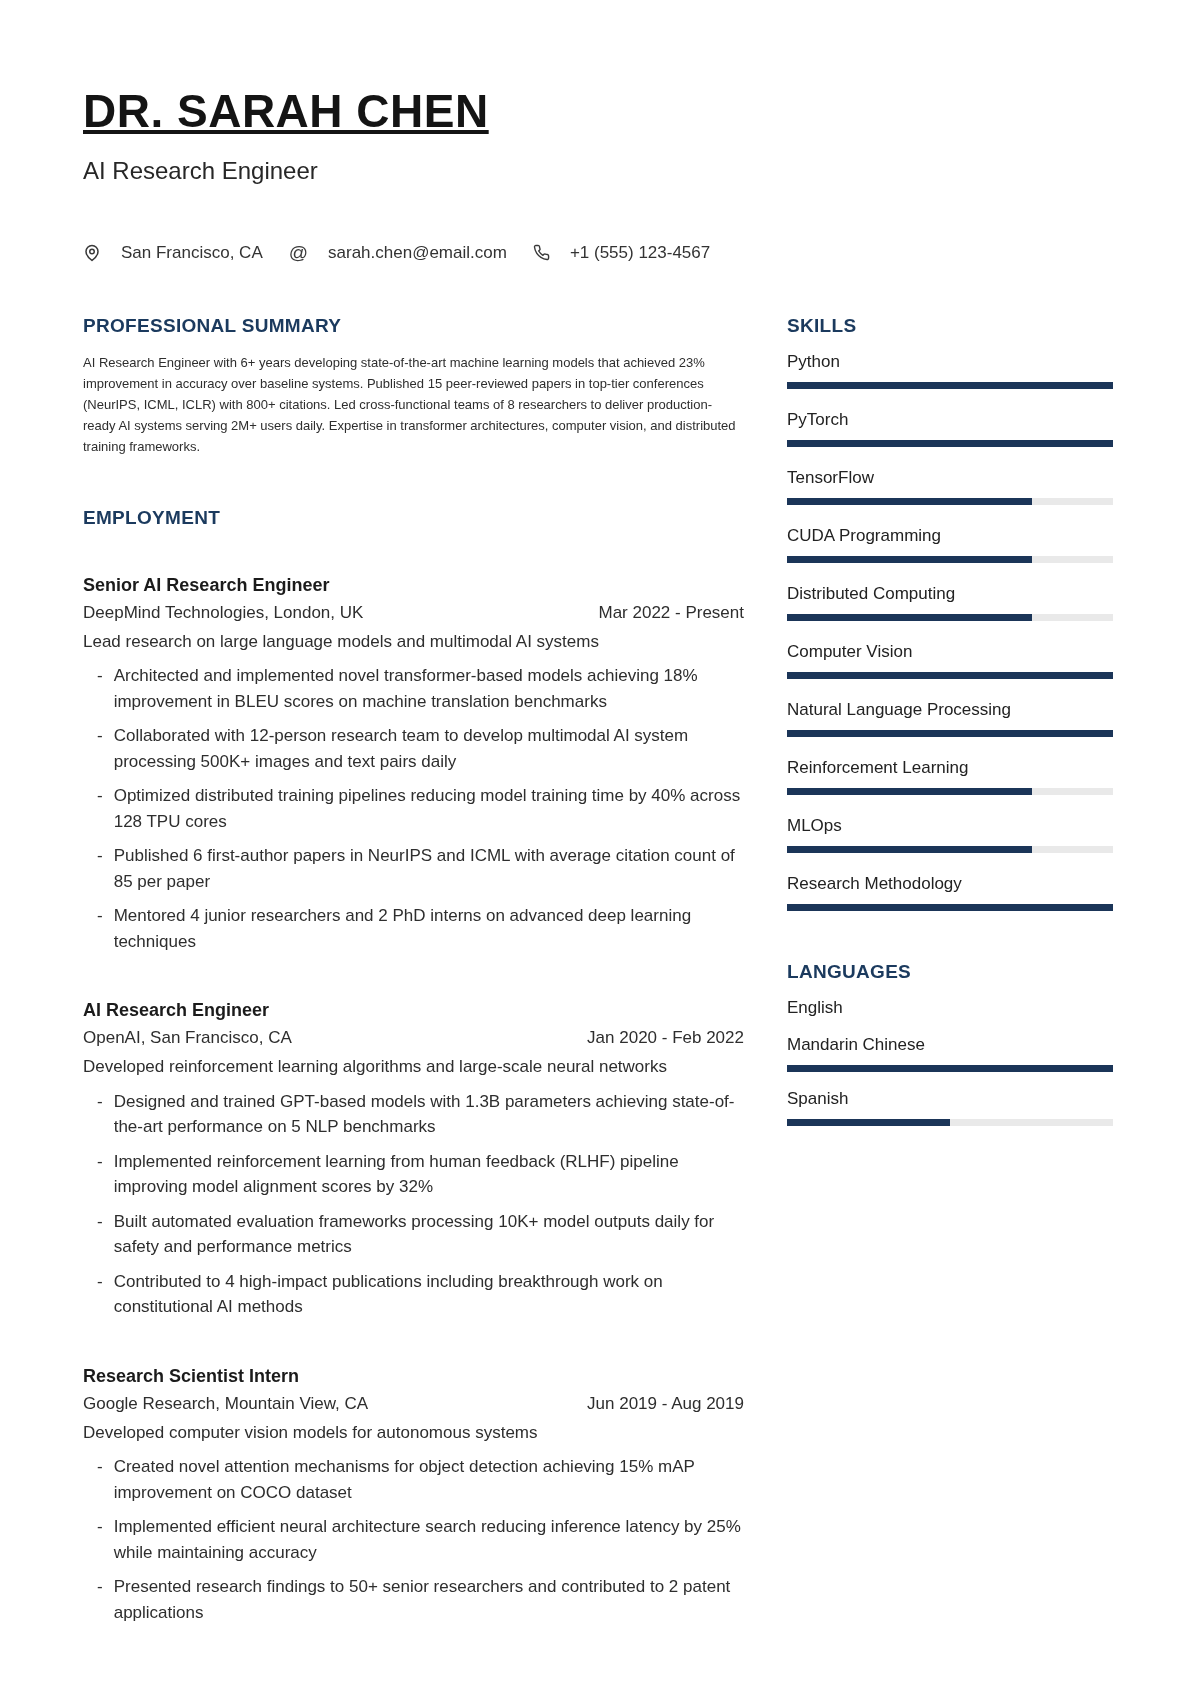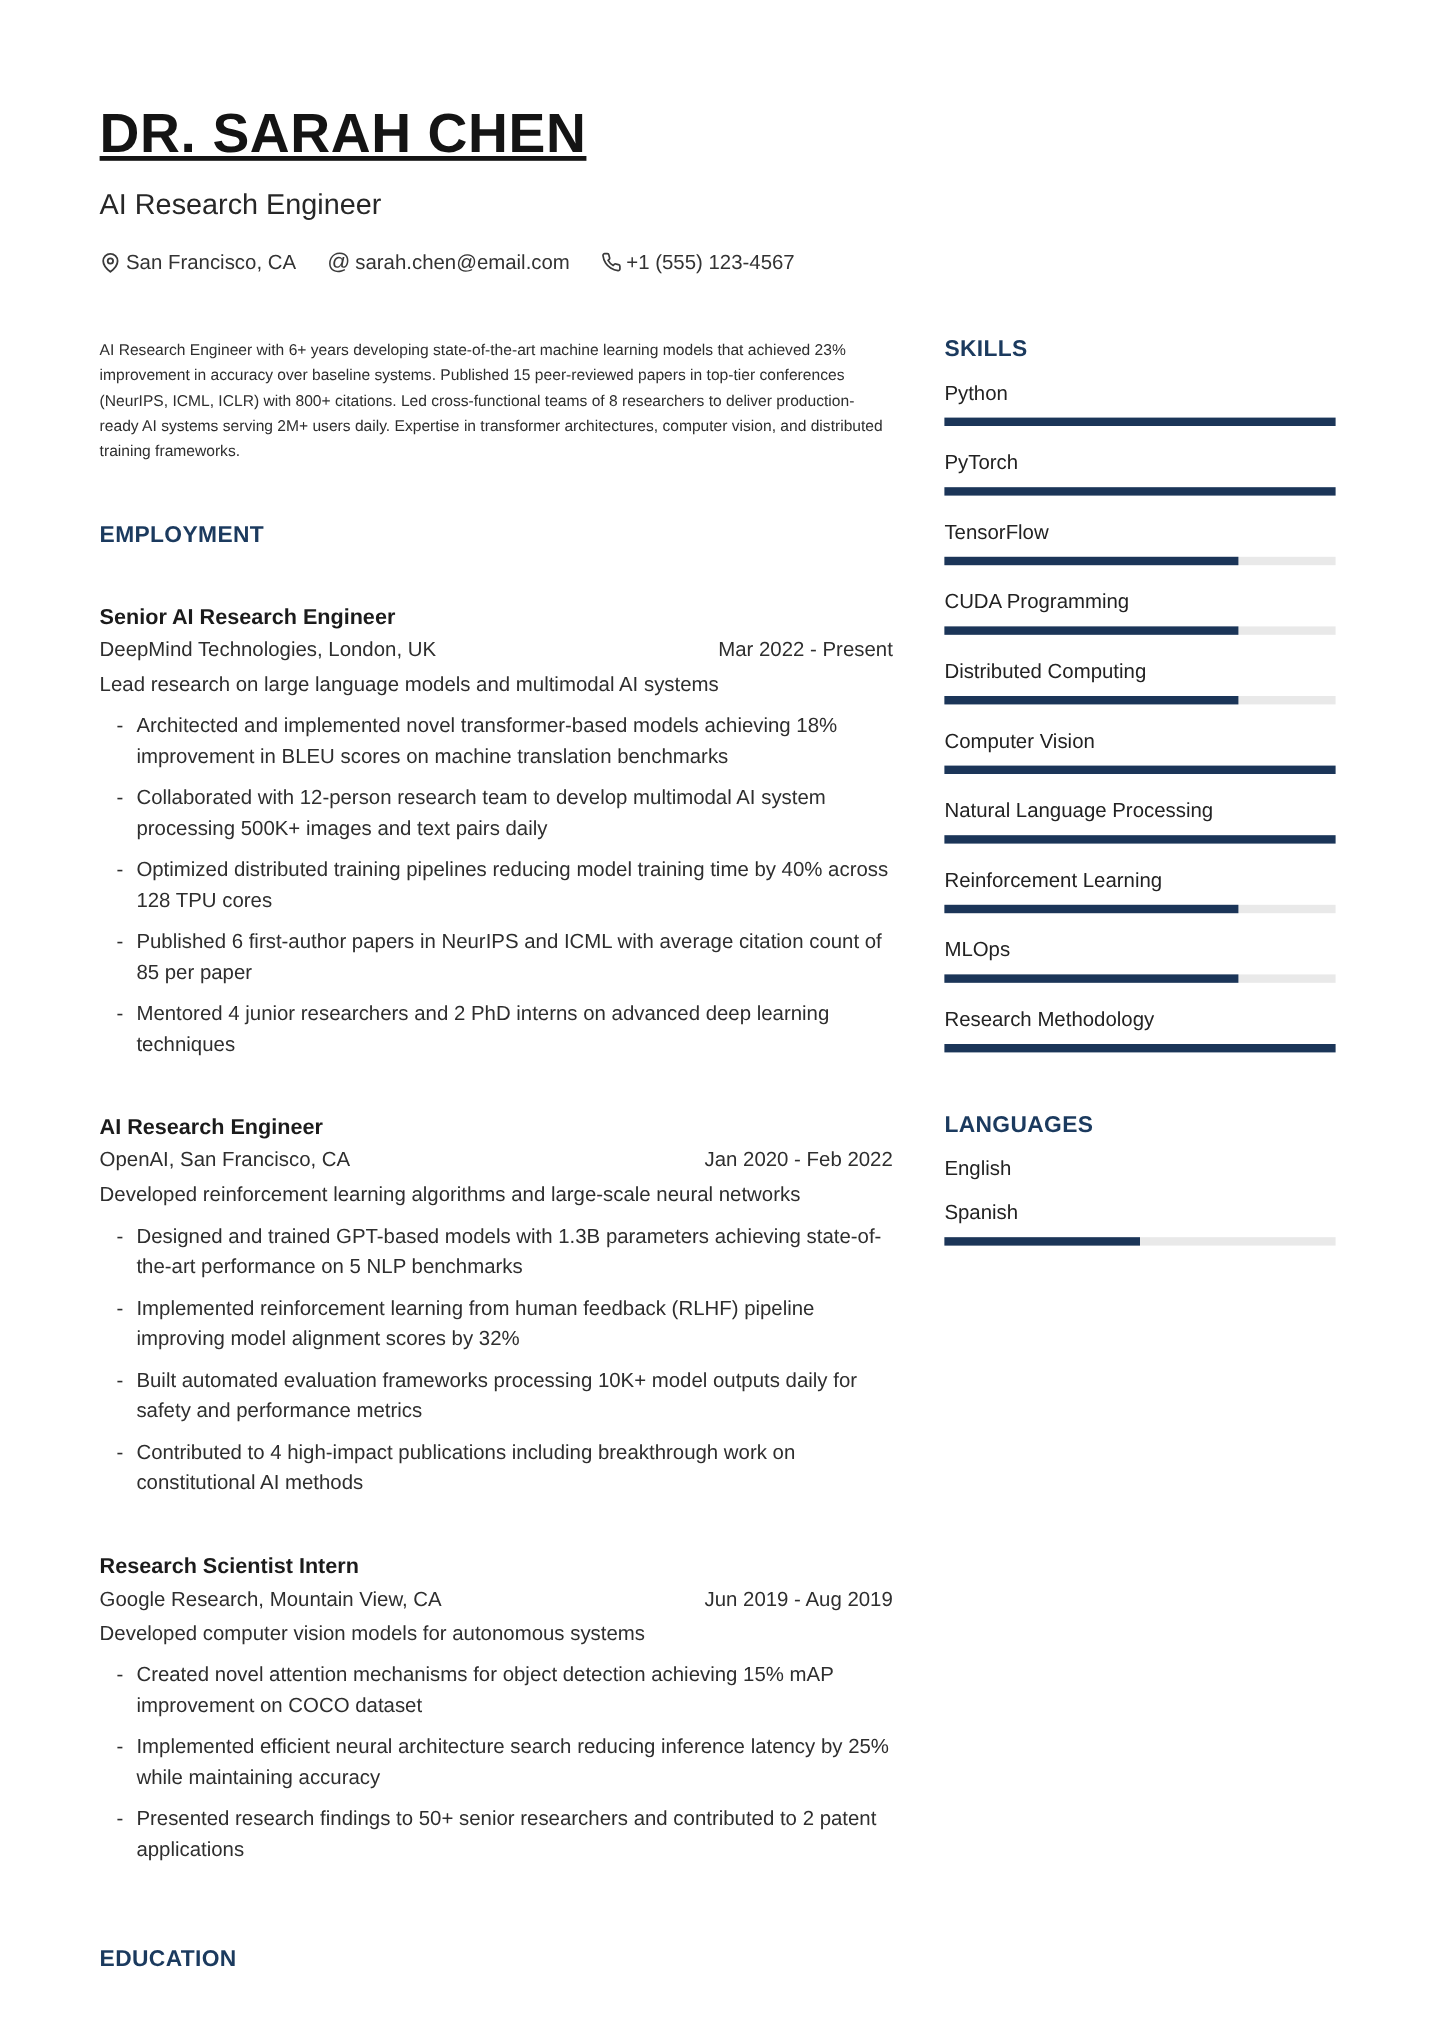--- a/index.html
+++ b/index.html
@@ -12,21 +12,21 @@
   }
   .page { padding: 86px 87px 60px 83px; }
 
   
   .name {
     font-size: 46px; font-weight: 800; letter-spacing: 0.5px;
     color: #141414; line-height: 1.1; text-decoration: underline;
   }
   .job-headline { font-size: 24px; font-weight: 400; color: #272727; margin-top: 20px; }
   .contact-row { display: flex; align-items: center; gap: 26px; margin-top: 24px; }
-  .contact-item { display: flex; align-items: center; gap: 4px; font-size: 17px; color: #333; }
+  .contact-item { display: flex; align-items: center; gap: 20px; font-size: 17px; color: #333; margin-top: 34px; }
   .contact-item svg { display: block; }
   .at-glyph { font-size: 19px; font-weight: 500; color: #3a3a3a; line-height: 1; }
 
   
   .columns { display: flex; margin-top: 52px; }
   .col-main { width: 661px; flex: 0 0 661px; }
   .col-side { width: 326px; flex: 0 0 326px; margin-left: 43px; }
 
   .section-heading {
     font-size: 19px; font-weight: 700; color: #1b3a5e;
@@ -87,20 +87,21 @@
         <span>+1 (555) 123-4567</span>
       </div>
     </div>
   </div>
 
   <div class="columns">
 
     <div class="col-main">
 
       <div class="section">
+        <div class="section-heading">PROFESSIONAL SUMMARY</div>
         <div class="summary-text">AI Research Engineer with 6+ years developing state-of-the-art machine learning models that achieved 23% improvement in accuracy over baseline systems. Published 15 peer-reviewed papers in top-tier conferences (NeurIPS, ICML, ICLR) with 800+ citations. Led cross-functional teams of 8 researchers to deliver production-ready AI systems serving 2M+ users daily. Expertise in transformer architectures, computer vision, and distributed training frameworks.</div>
       </div>
 
       <div class="section">
         <div class="section-heading">EMPLOYMENT</div>
 
         <div class="job">
           <div class="job-title">Senior AI Research Engineer</div>
           <div class="job-meta">
             <span>DeepMind Technologies, London, UK</span>
@@ -249,20 +250,26 @@
         </div>
       </div>
 
       <div class="section lang-list" style="margin-top:24px;">
         <div class="section-heading">LANGUAGES</div>
         <div class="meter-item no-bar">
           <div class="meter-label">English</div>
 
         </div>
         <div class="meter-item">
+          <div class="meter-label">Mandarin Chinese</div>
+          <div class="meter-bar">
+              <div class="meter-fill" style="width: 100%;"></div>
+            </div>
+        </div>
+        <div class="meter-item">
           <div class="meter-label">Spanish</div>
           <div class="meter-bar">
               <div class="meter-fill" style="width: 50%;"></div>
             </div>
         </div>
       </div>
 
     </div>
   </div>
 </div>

